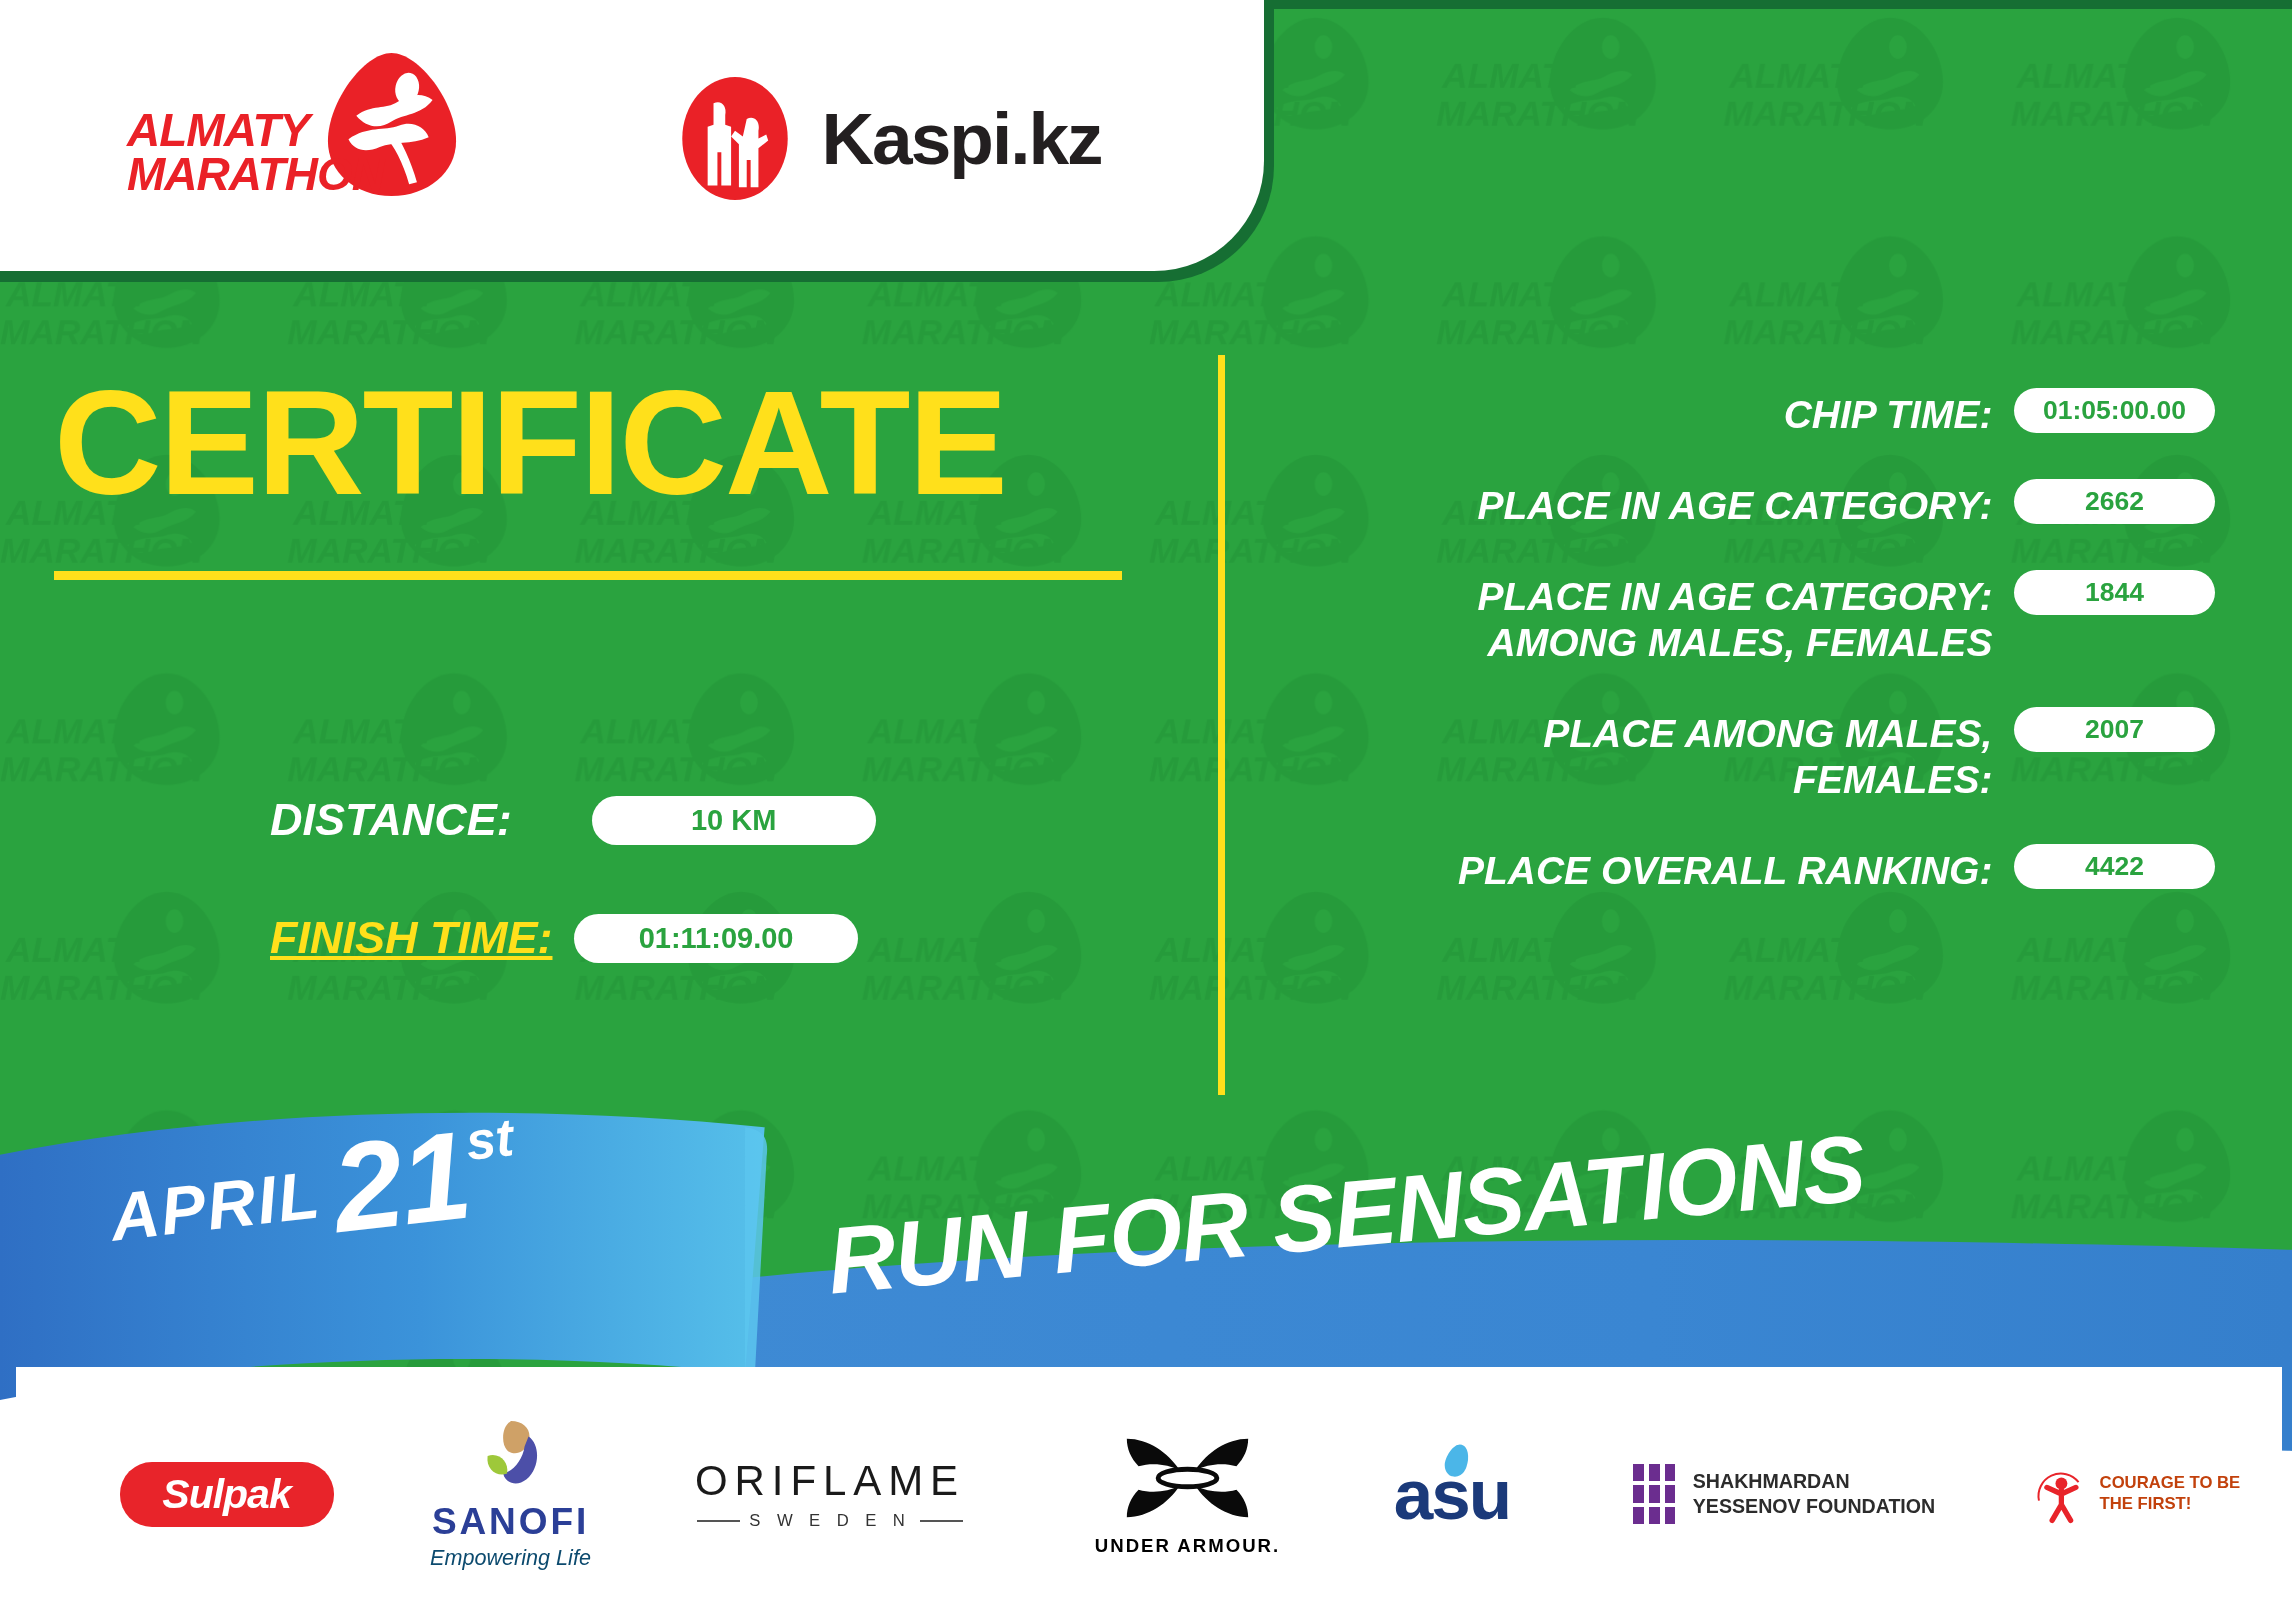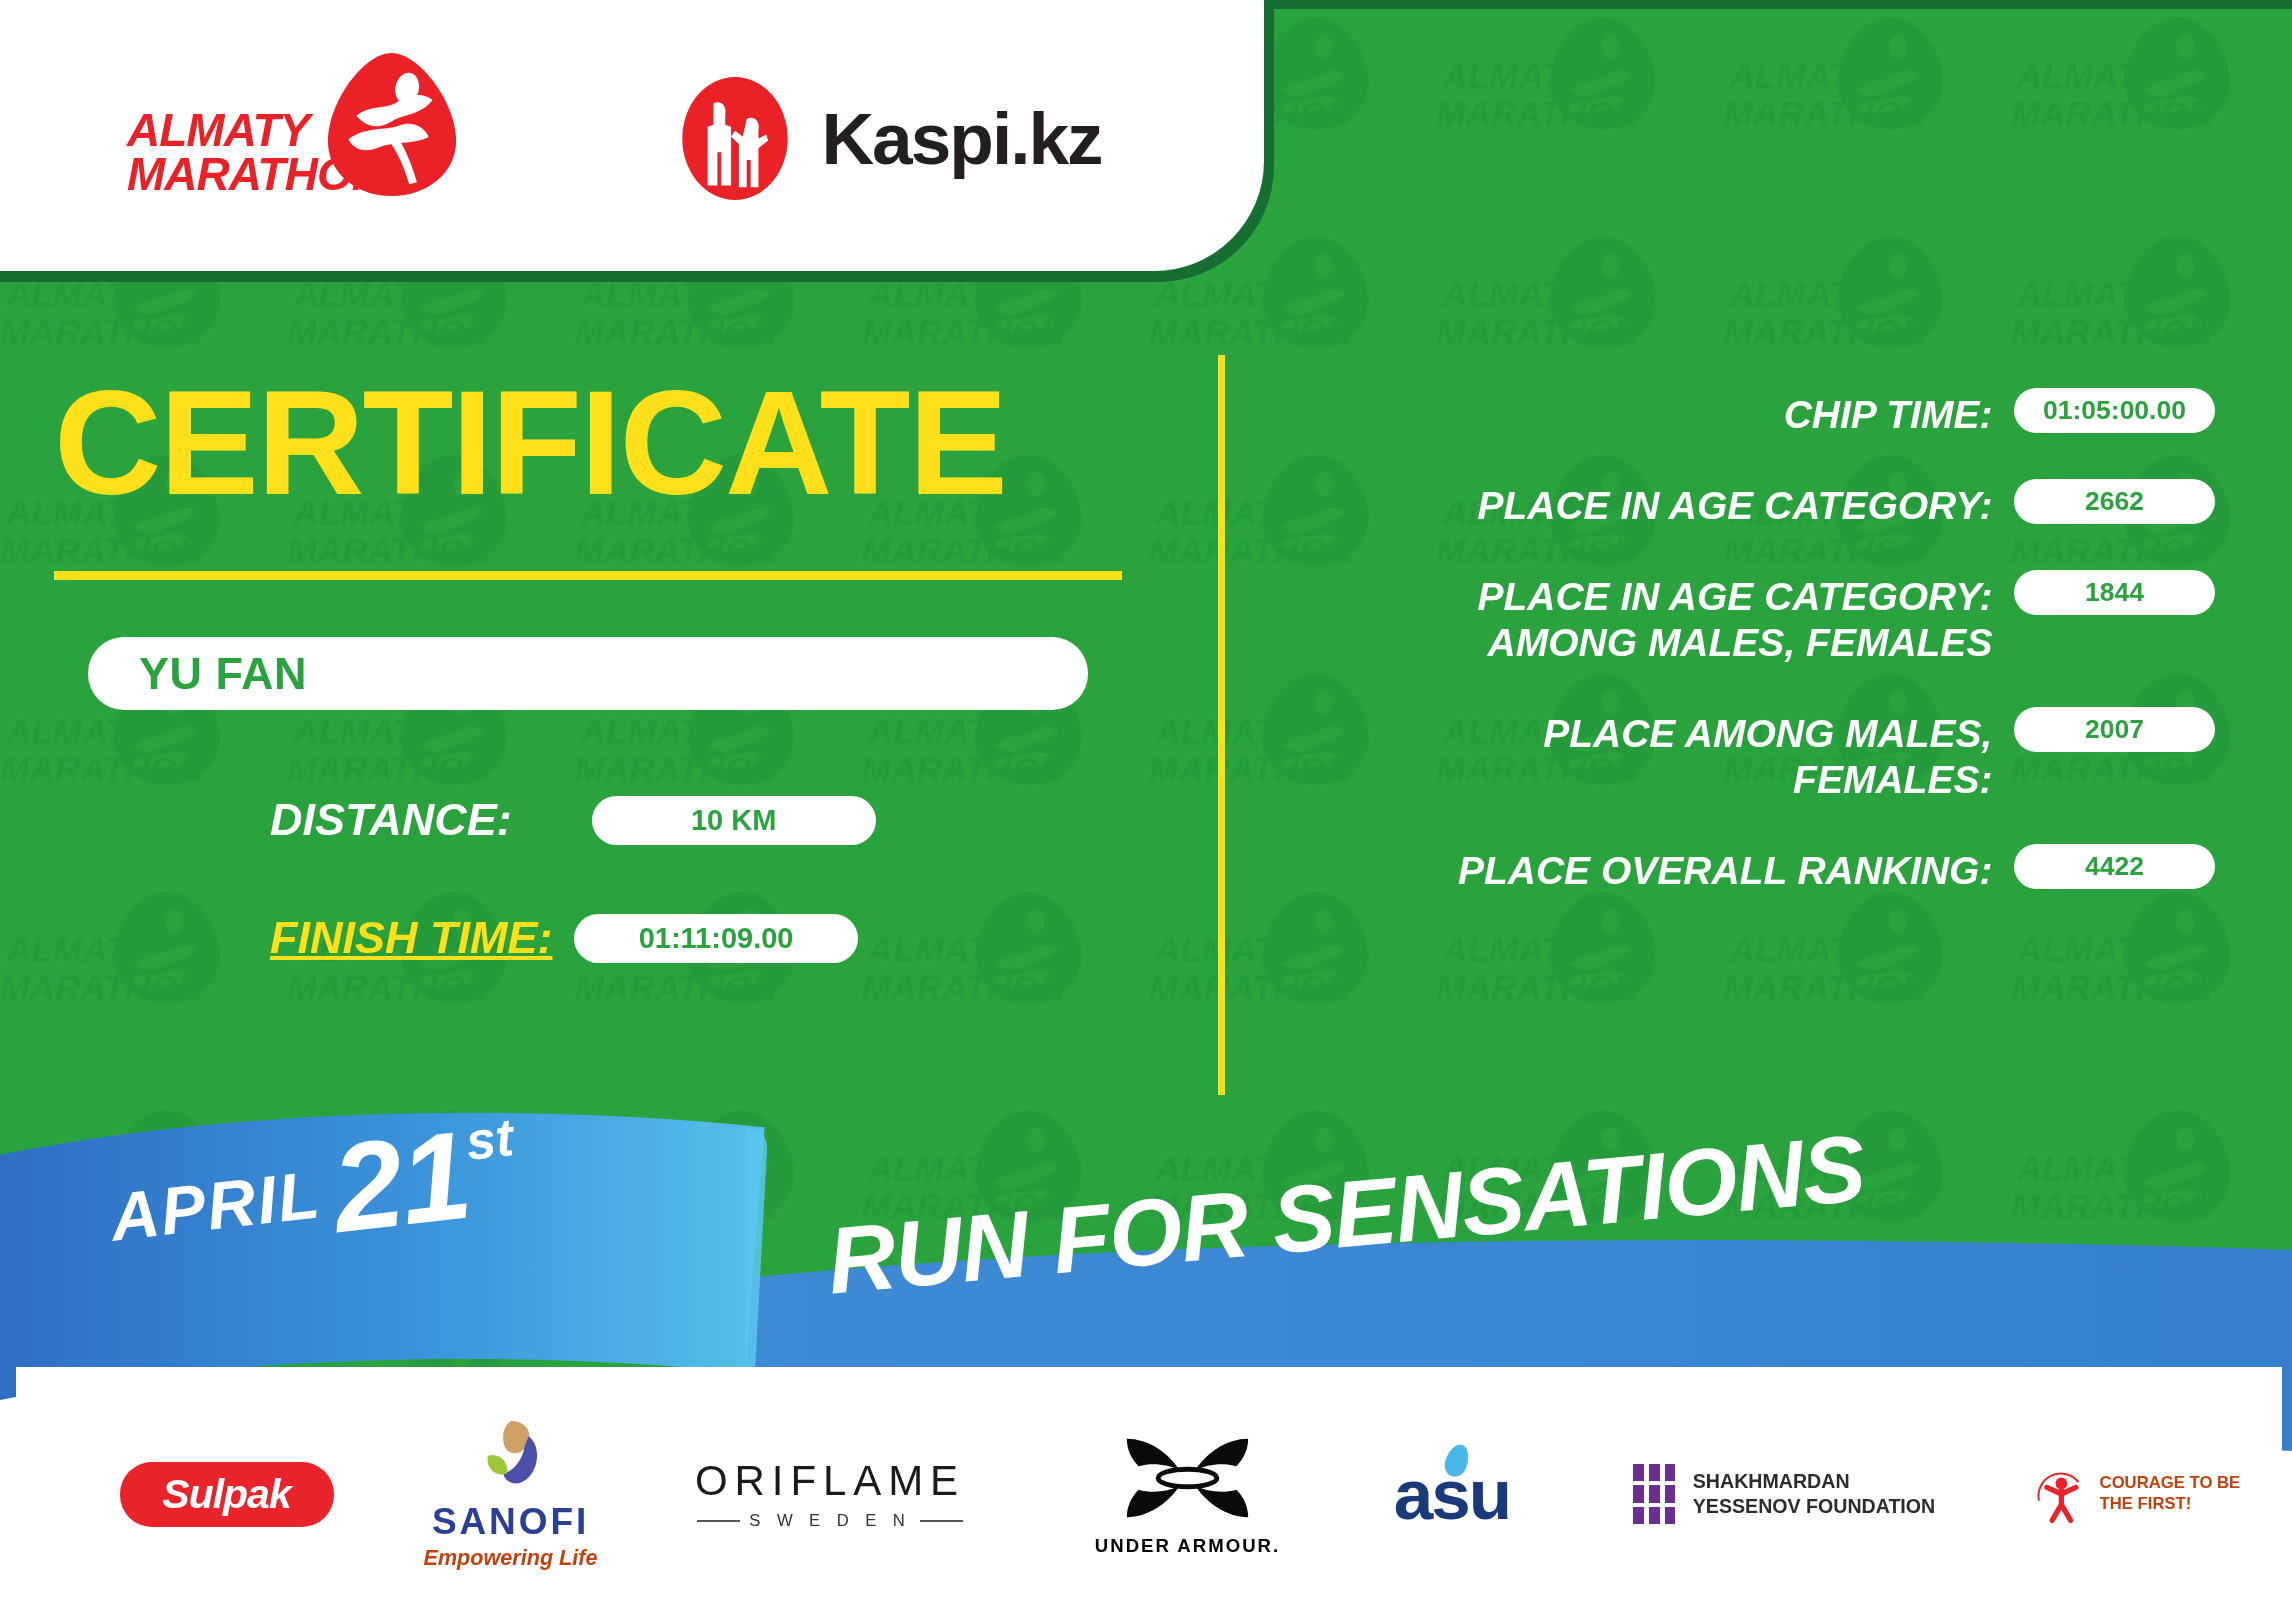--- a/index.html
+++ b/index.html
@@ -168,21 +168,21 @@
   .sp-shak{ left:1598px; width:353px; }
   .sp-courage{ left:2019px; width:225px; }
 
   .sulpak-pill{
     width:214px; height:65px; background:#e8242a; border-radius:32px;
     display:flex; align-items:center; justify-content:center;
     color:#fff; font-size:41px; font-weight:bold; font-style:italic; letter-spacing:-1px;
   }
   .sanofi-box{ text-align:center; }
   .sanofi-word{ color:#2b3f97; font-size:37px; font-weight:bold; letter-spacing:2.9px; margin-top:3.9px; }
-  .sanofi-tag{ color:#c2410c; font-size:21.6px; font-style:italic; margin-top:2.9px;font-weight:bold; }
+  .sanofi-tag{ color:#0c4a6e; font-size:21.6px; font-style:italic; margin-top:2.9px; }
   .ori-box{ text-align:center; }
   .ori-word{ color:#1a1a1a; font-size:42px; letter-spacing:6.9px; }
   .ori-sub{ display:flex; align-items:center; justify-content:center; gap:9.8px; margin-top:6.9px; }
   .ori-sub .line{ width:43px; height:2px; background:#555; }
   .ori-sub .txt{ color:#333; font-size:16.7px; letter-spacing:5.9px; }
   .ua-box{ text-align:center; }
   .ua-word{ color:#000; font-size:18.6px; font-weight:bold; letter-spacing:2px; margin-top:5.9px; }
   .asu-word{ color:#1b3a7a; font-size:71px; font-weight:bold; letter-spacing:-2px; position:relative; }
   .asu-drop{ position:absolute; right:43px; top:-9.8px; width:21.6px; height:33px; background:#4bb6e8;
              border-radius:50% 50% 50% 50%/60% 60% 40% 40%; transform:rotate(18deg); }
@@ -243,23 +243,20 @@
         <path d="M38 28 C46 24 52 31 50 40 L50 50 L56 52 L56 112 L46 112 L46 78 L42 78 L42 112 L32 112 L32 52 L38 50 Z" fill="#fff"></path>
         <path d="M72 44 C80 40 86 47 84 56 L84 64 L92 60 L94 66 L84 74 L84 114 L76 114 L76 86 L72 86 L72 114 L64 114 L64 70 L56 62 L60 56 L68 62 Z" fill="#fff"></path>
       </svg>
       <div class="kaspi-word">Kaspi.kz</div>
     </div>
   </div>
 
   <div class="cert-title">CERTIFICATE</div>
   <div class="title-rule"></div>
 
-  <div class="name-pill">
-    <span>YU FAN</span>
-  </div>
 
   <div class="left-row" id="row-distance">
     <div class="left-label white">DISTANCE:</div>
     <div class="val-pill">10 KM</div>
   </div>
 
   <div class="left-row" id="row-finish">
     <div class="left-label yellow">FINISH TIME:</div>
     <div class="val-pill">01:11:09.00</div>
   </div>

